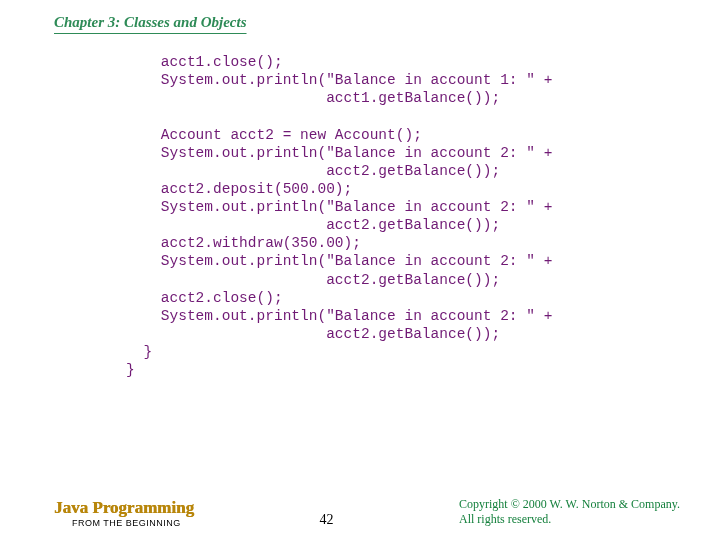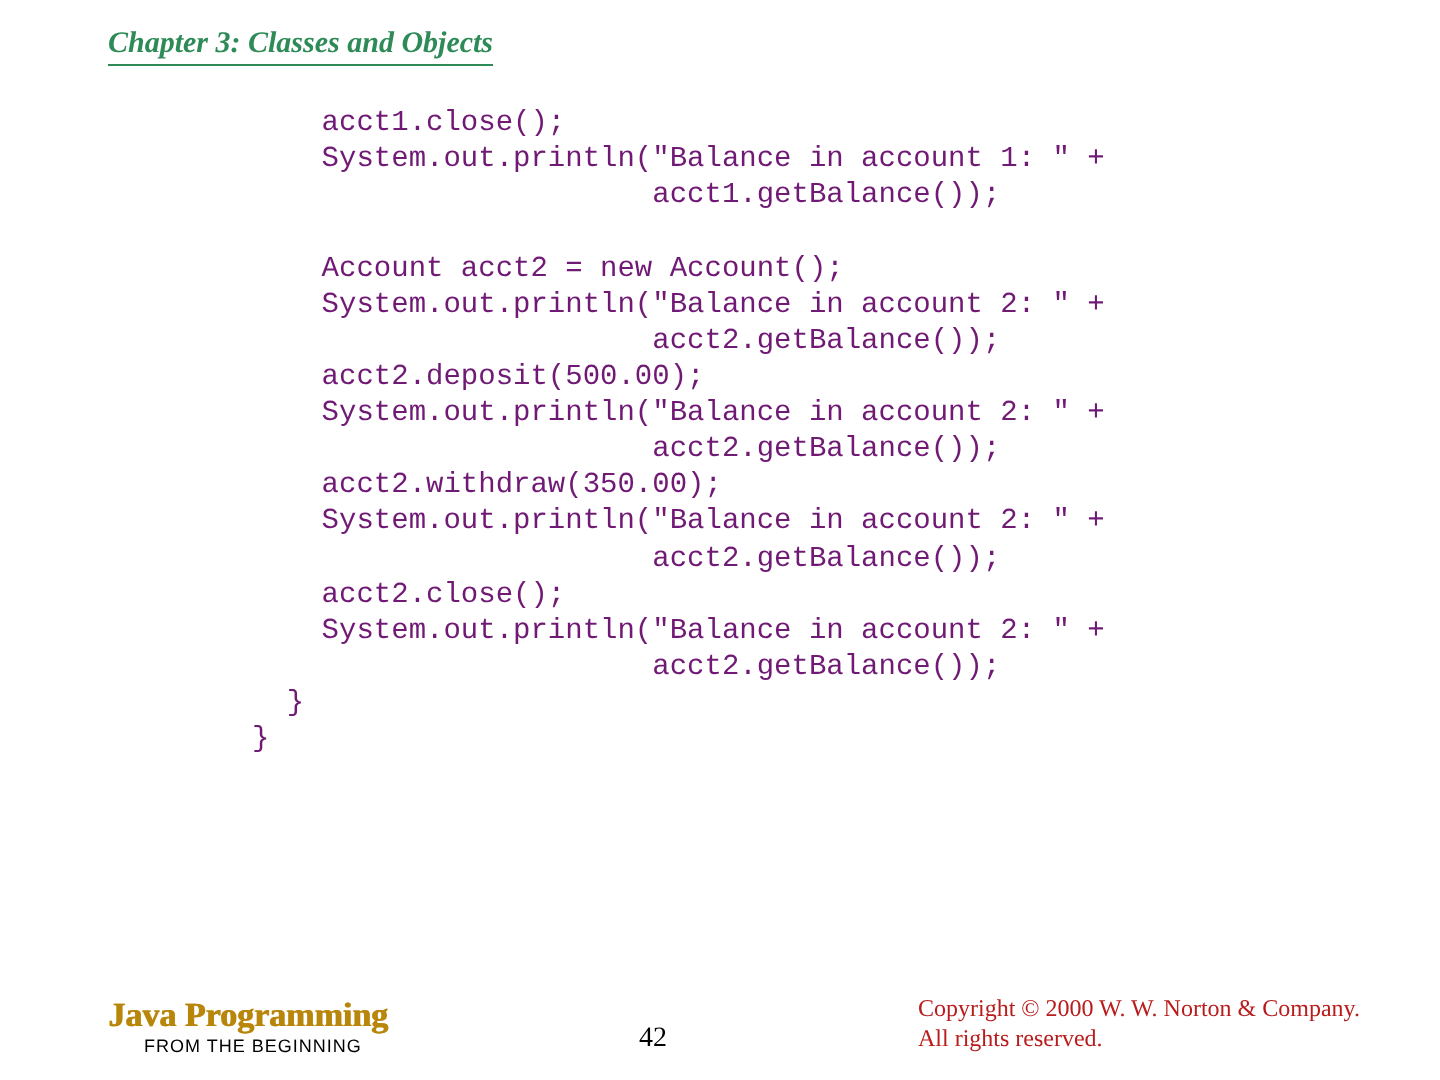--- a/index.html
+++ b/index.html
@@ -62,21 +62,21 @@
   .page-num {
     font-family: "Times New Roman", serif;
     font-size: 14px;
     color: #000;
     padding-top: 4px;
   }
   .copyright {
     font-family: "Times New Roman", serif;
     font-size: 12px;
     text-align: left;
-    color: #b91c1c;
+    color: #15803d;
     line-height: 1.3;
   }
 </style>
 </head>
 <body>
 
 <div class="chapter-title">Chapter 3: Classes and Objects</div>
 
 <div class="code-block">    acct1.close();
     System.out.println("Balance in account 1: " +

